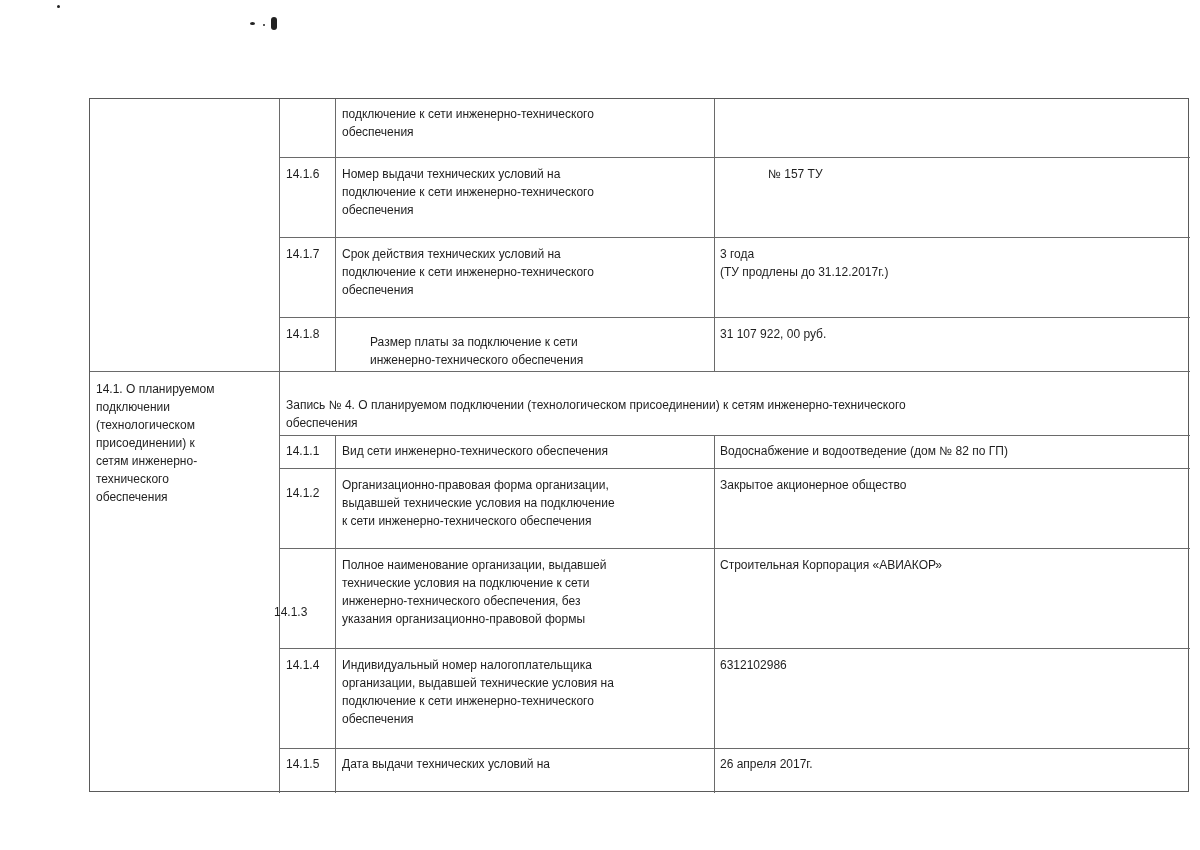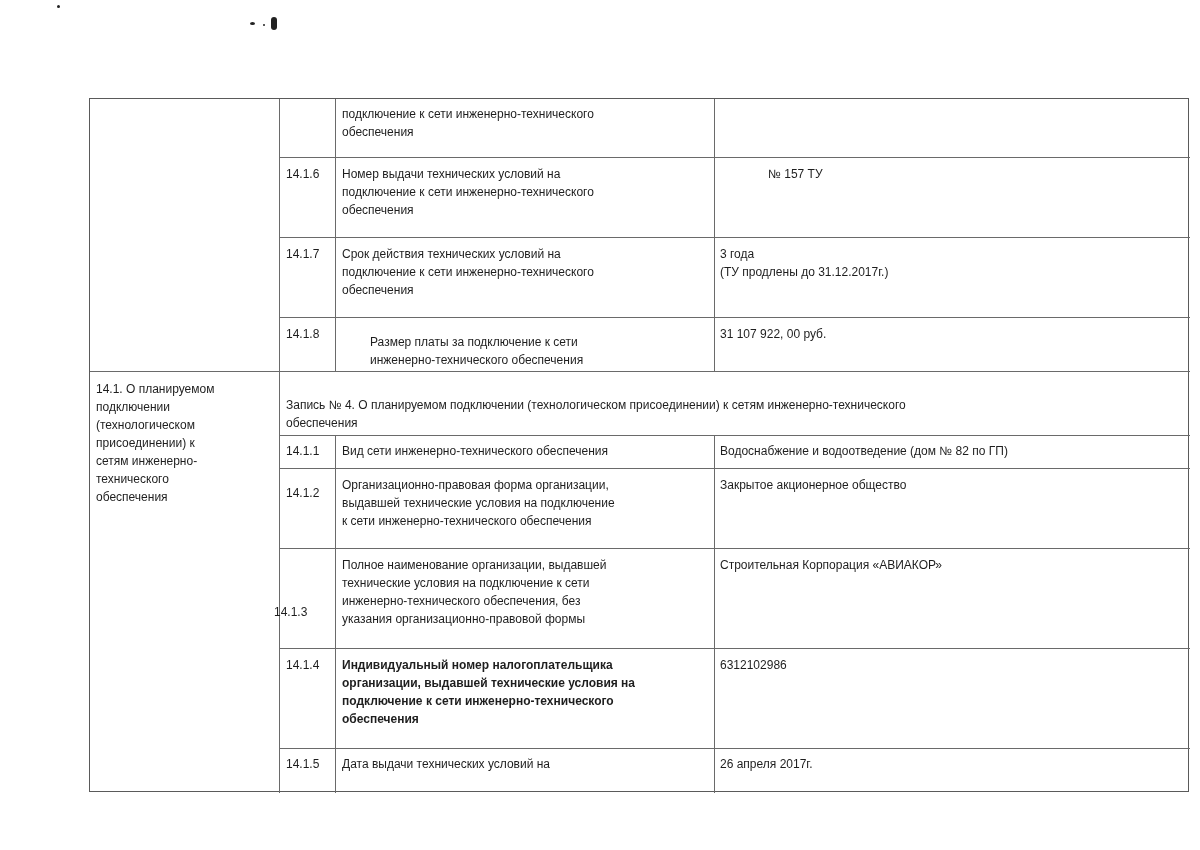--- a/index.html
+++ b/index.html
@@ -87,21 +87,21 @@
   <div class="cell" style="left:630px;top:377px;width:460px;">Закрытое акционерное общество</div>
 
   <div class="cell" style="left:184px;top:457px;margin-top:47px;">14.1.3</div>
   <div class="cell" style="left:252px;top:457px;width:370px;">Полное наименование организации, выдавшей
 технические условия на подключение к сети
 инженерно-технического обеспечения, без
 указания организационно-правовой формы</div>
   <div class="cell" style="left:630px;top:457px;width:460px;">Строительная Корпорация «АВИАКОР»</div>
 
   <div class="cell" style="left:196px;top:557px;">14.1.4</div>
-  <div class="cell" style="left:252px;top:557px;width:370px;font-weight:bold;">Индивидуальный номер налогоплательщика
+  <div class="cell" style="left:252px;top:557px;width:370px;">Индивидуальный номер налогоплательщика
 организации, выдавшей технические условия на
 подключение к сети инженерно-технического
 обеспечения</div>
   <div class="cell" style="left:630px;top:557px;width:460px;">6312102986</div>
 
   <div class="cell" style="left:196px;top:656px;text-align:right;">14.1.5</div>
   <div class="cell" style="left:252px;top:656px;width:370px;">Дата выдачи технических условий на</div>
   <div class="cell" style="left:630px;top:656px;width:460px;">26 апреля 2017г.</div>
 </div>
 

